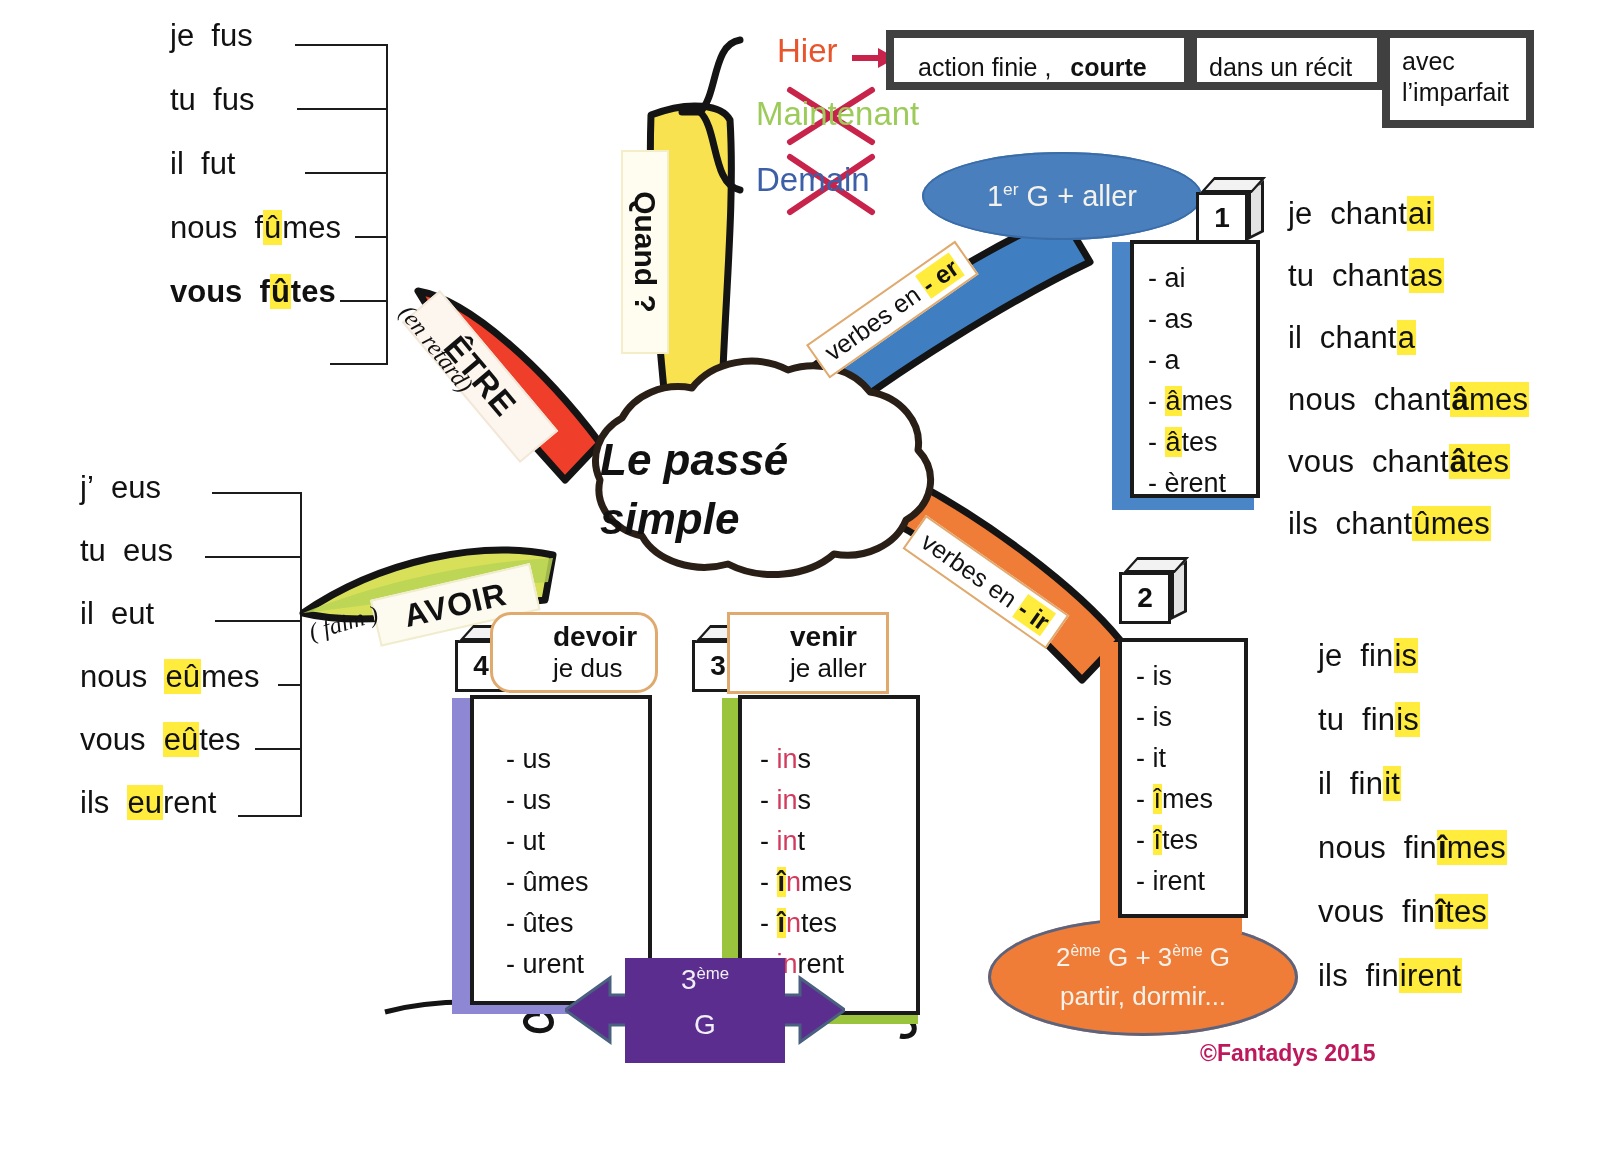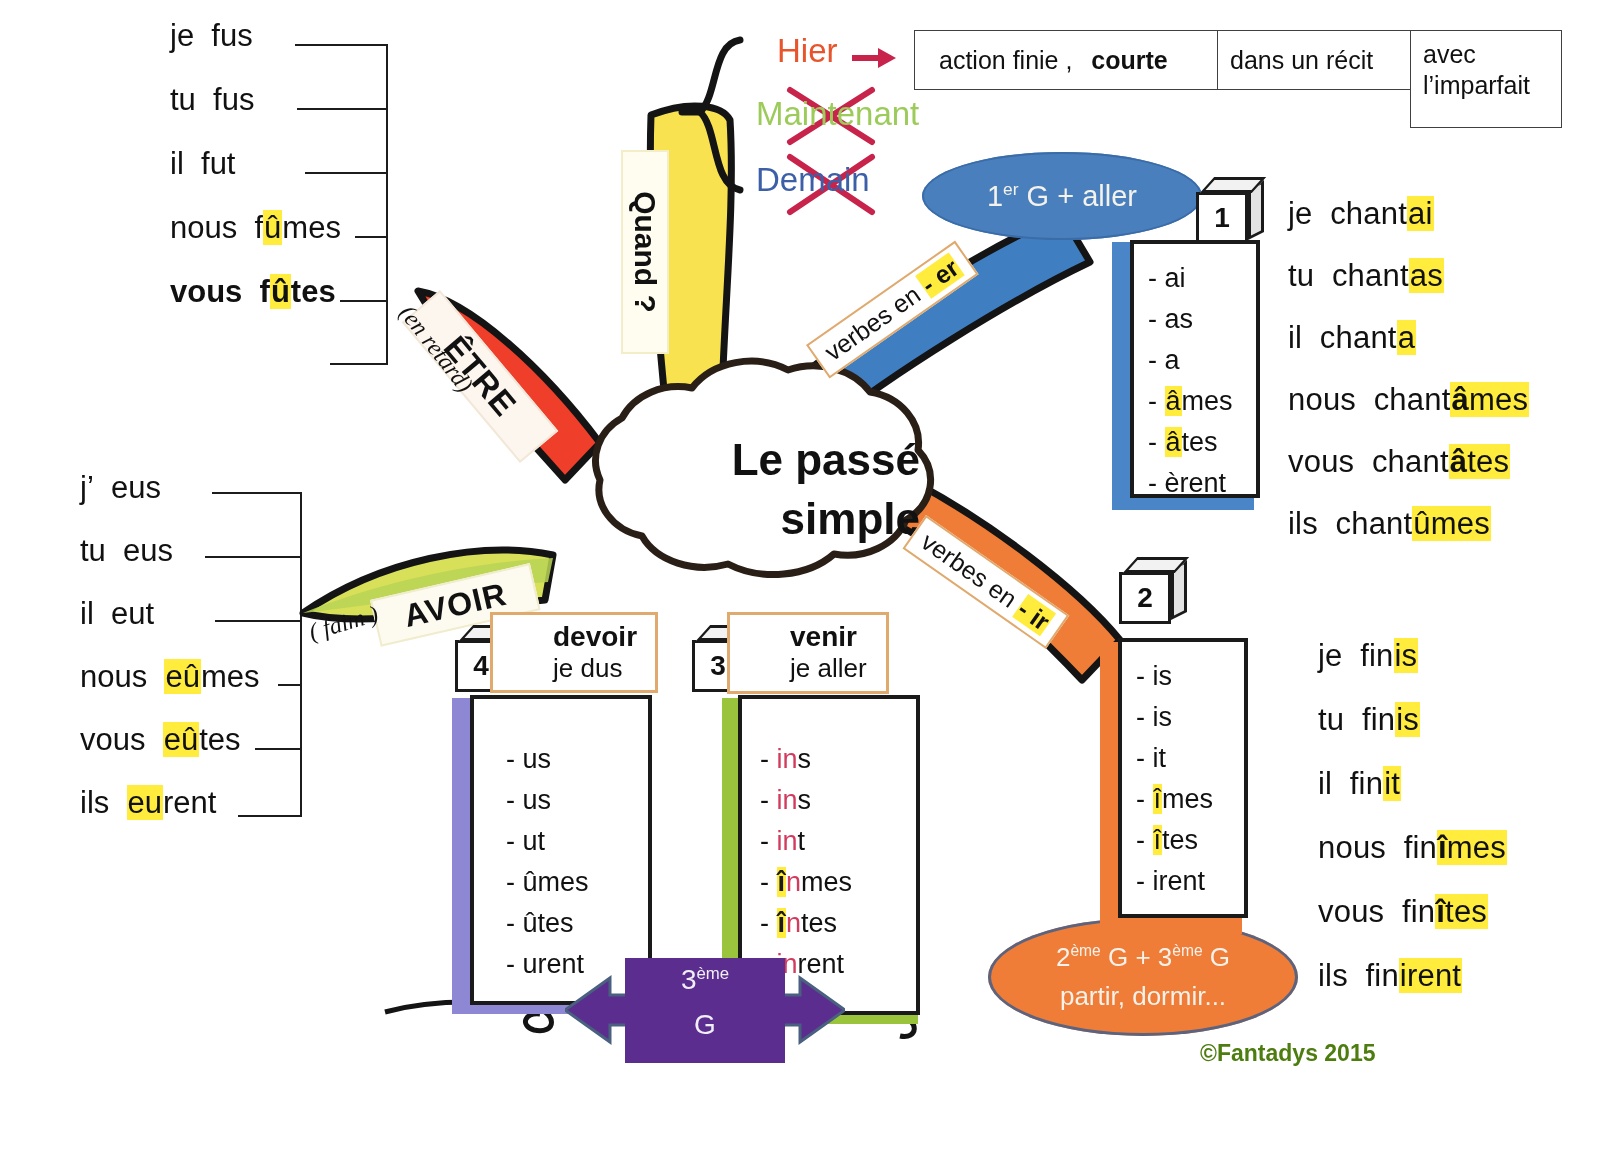--- a/index.html
+++ b/index.html
@@ -5,22 +5,22 @@
   html,body{margin:0;padding:0;background:#fff;}
   body{width:1600px;height:1162px;position:relative;overflow:hidden;
        font-family:"Liberation Sans","DejaVu Sans",sans-serif;color:#111;}
   .abs{position:absolute;}
   .hl{background:#ffec3d;padding:0 1px;}
   .conj-line{font-size:31px;letter-spacing:.2px;white-space:nowrap;color:#111;}
   .conj-left{font-size:31px;white-space:nowrap;}
   .bline{position:absolute;background:#1c1c1c;}
 
   
-  .obox{position:absolute;border:1px solid #404040;background:#fff;
-        display:flex;align-items:center;box-sizing:border-box;font-size:25px;margin-left:28px;}
+  .obox{position:absolute;border:8px solid #404040;background:#fff;
+        display:flex;align-items:flex-end;box-sizing:border-box;font-size:25px;}
   .obox span{padding:0 12px;}
 
   
   .scroll{position:absolute;background:#fff;border:4px solid #1a1a1a;box-sizing:border-box;}
   .scroll .item{font-size:27px;line-height:1.52;white-space:nowrap;}
 
   .cube{position:absolute;width:52px;height:52px;border:3px solid #1a1a1a;background:#fff;
         display:flex;align-items:center;justify-content:center;font-size:28px;font-weight:bold;box-sizing:border-box;}
   .cube:before{content:"";position:absolute;width:16px;height:52px;background:#e3e3e3;
         border:3px solid #1a1a1a;left:49px;top:-11px;transform:skewY(-27deg);box-sizing:border-box;}
@@ -33,23 +33,23 @@
   .vbox .vex{font-size:26px;}
 
   .ellipse{position:absolute;border-radius:50%;display:flex;align-items:center;
            justify-content:center;text-align:center;color:#f4f2ea;}
 
   .banner-txt{position:absolute;background:#fff;border:2px solid #e0a96d;
               white-space:nowrap;font-size:25px;padding:4px 10px;box-sizing:border-box;}
 
   .timeword{position:absolute;font-size:33px;white-space:nowrap;}
 
-  #cloudtitle{position:absolute;text-align:right;font-size:44px;font-weight:bold;
-              line-height:1.35;white-space:nowrap;}
-  .copyright{position:absolute;font-size:23px;font-weight:bold;color:#4d7c0f;}
+  #cloudtitle{position:absolute;text-align:left;font-size:44px;font-weight:bold;
+              line-height:1.35;white-space:nowrap;font-style:italic;}
+  .copyright{position:absolute;font-size:23px;font-weight:bold;color:#be185d;}
 </style>
 </head>
 <body>
 
 <div class="abs" style="left:170px;top:18px;">
   <div class="conj-left" style="height:64px;">je&nbsp; f<span></span>us</div>
   <div class="conj-left" style="height:64px;">tu&nbsp; f<span></span>us</div>
   <div class="conj-left" style="height:64px;">il&nbsp; f<span></span>ut</div>
   <div class="conj-left" style="height:64px;">nous&nbsp; f<span class="hl">û</span>mes</div>
   <div class="conj-left" style="height:64px;font-weight:bold;">vous&nbsp; f<span class="hl">û</span>tes</div>
@@ -245,21 +245,21 @@
 
 <div class="abs" style="left:1318px;top:638px;">
   <div class="conj-line" style="height:64px;">je&nbsp; fin<span class="hl">is</span></div>
   <div class="conj-line" style="height:64px;">tu&nbsp; fin<span class="hl">is</span></div>
   <div class="conj-line" style="height:64px;">il&nbsp; fin<span class="hl">it</span></div>
   <div class="conj-line" style="height:64px;">nous&nbsp; fin<span class="hl"><b>î</b>mes</span></div>
   <div class="conj-line" style="height:64px;">vous&nbsp; fin<span class="hl"><b>î</b>tes</span></div>
   <div class="conj-line" style="height:64px;">ils&nbsp; fin<span class="hl">irent</span></div>
 </div>
 
-<div class="vbox" style="left:490px;top:612px;width:168px;height:81px;">
+<div class="vbox" style="left:490px;top:612px;width:168px;height:81px;border-radius:21px;">
   <div class="vtitle">devoir</div>
   <div class="vex">je dus</div>
 </div>
 <div class="abs" style="left:452px;top:698px;width:196px;height:316px;background:#8e87d4;"></div>
 <div class="scroll" style="left:470px;top:695px;width:182px;height:310px;padding:40px 0 0 32px;">
   <div class="item">- us</div>
   <div class="item">- us</div>
   <div class="item">- ut</div>
   <div class="item">- ûmes</div>
   <div class="item">- ûtes</div>

